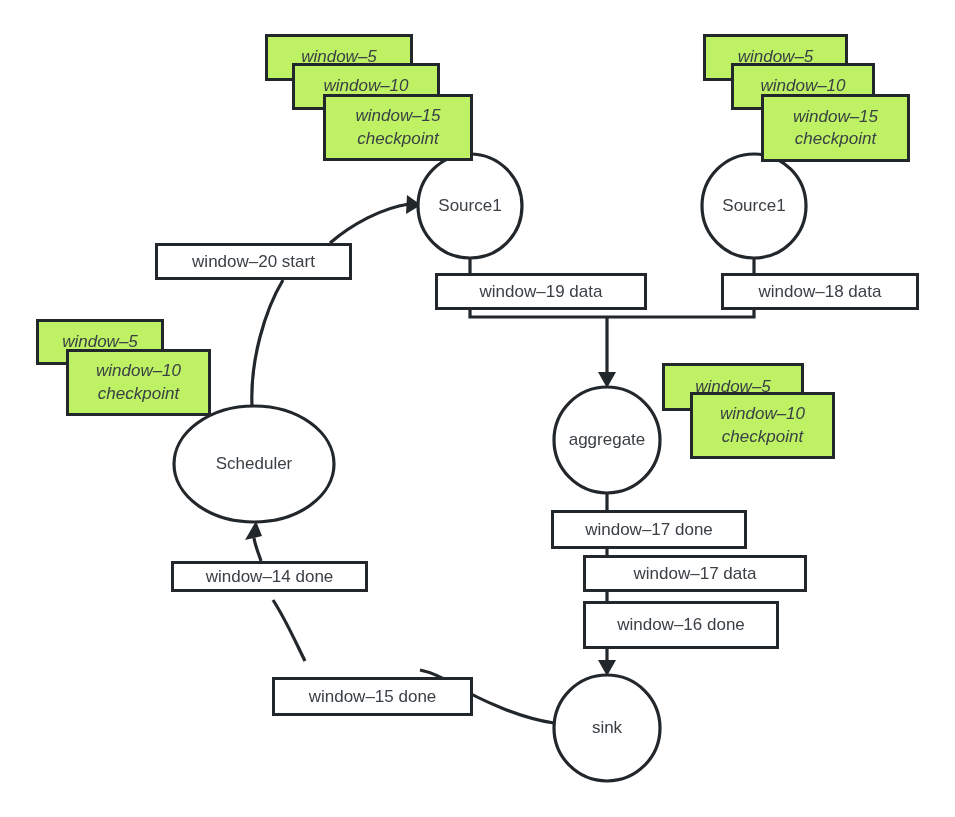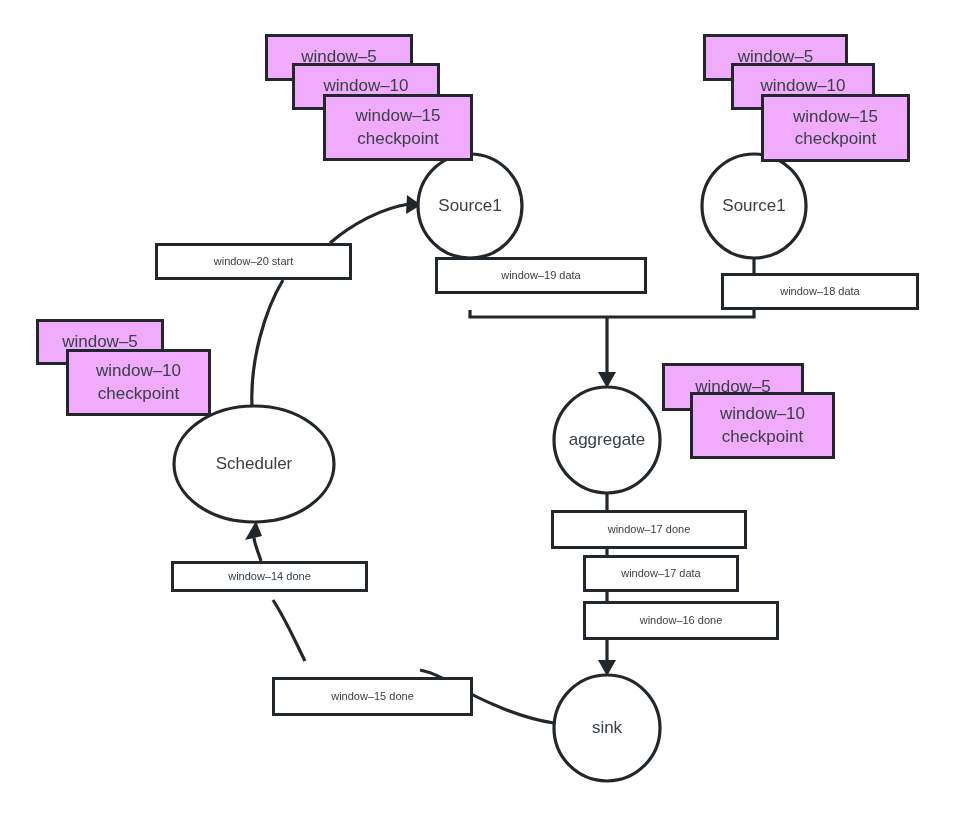--- a/index.html
+++ b/index.html
@@ -48,40 +48,41 @@
     dominant-baseline: middle;
   }
   .msgbox {
     position: absolute;
     box-sizing: border-box;
     background: #ffffff;
     border: 3px solid #22272b;
     display: flex;
     align-items: center;
     justify-content: center;
-    font-size: 11px;
+    font-size: 17px;
     color: #3a4045;
     font-family: "Liberation Sans", sans-serif;
     line-height: 1.25;
     white-space: nowrap;
   }
   .ckbox {
     position: absolute;
     box-sizing: border-box;
-    background: #f0abfc;
+    background: #bef264;
     border: 3px solid #22272b;
     display: flex;
     flex-direction: column;
     align-items: center;
     justify-content: center;
     font-size: 17px;
     color: #3a4045;
     font-family: "Liberation Sans", sans-serif;
     line-height: 1.3;
     white-space: nowrap;
+    font-style: italic;
   }
   .ckbox span { display: block; }
 </style>
 </head>
 <body>
 
 <div id="canvas">
 
   <svg class="layer" viewBox="0 0 955 817">
 
@@ -160,27 +161,27 @@
   <div class="ckbox" style="left:662px; top:363px; width:142px; height:48px; z-index:10;">
     <span>window–5</span>
   </div>
   <div class="ckbox" style="left:690px; top:392px; width:145px; height:67px; z-index:11;">
     <span>window–10</span>
     <span>checkpoint</span>
   </div>
 
   <div class="msgbox" style="left:155px; top:243px; width:197px; height:37px; z-index:20;">window–20 start</div>
 
-  <div class="msgbox" style="left:435px; top:257px; width:212px; height:37px; z-index:20;">window–19 data</div>
+  <div class="msgbox" style="left:435px; top:273px; width:212px; height:37px; z-index:20;">window–19 data</div>
 
   <div class="msgbox" style="left:721px; top:273px; width:198px; height:37px; z-index:20;">window–18 data</div>
 
   <div class="msgbox" style="left:551px; top:510px; width:196px; height:39px; z-index:20;">window–17 done</div>
 
-  <div class="msgbox" style="left:583px; top:555px; width:156px; height:37px; z-index:20;">window–17 data</div>
+  <div class="msgbox" style="left:583px; top:555px; width:224px; height:37px; z-index:20;">window–17 data</div>
 
-  <div class="msgbox" style="left:583px; top:601px; width:196px; height:39px; z-index:20;">window–16 done</div>
+  <div class="msgbox" style="left:583px; top:601px; width:196px; height:48px; z-index:20;">window–16 done</div>
 
   <div class="msgbox" style="left:171px; top:561px; width:197px; height:31px; z-index:20;">window–14 done</div>
 
   <div class="msgbox" style="left:272px; top:677px; width:201px; height:39px; z-index:20;">window–15 done</div>
 
 </div>
 
 </body></html>

